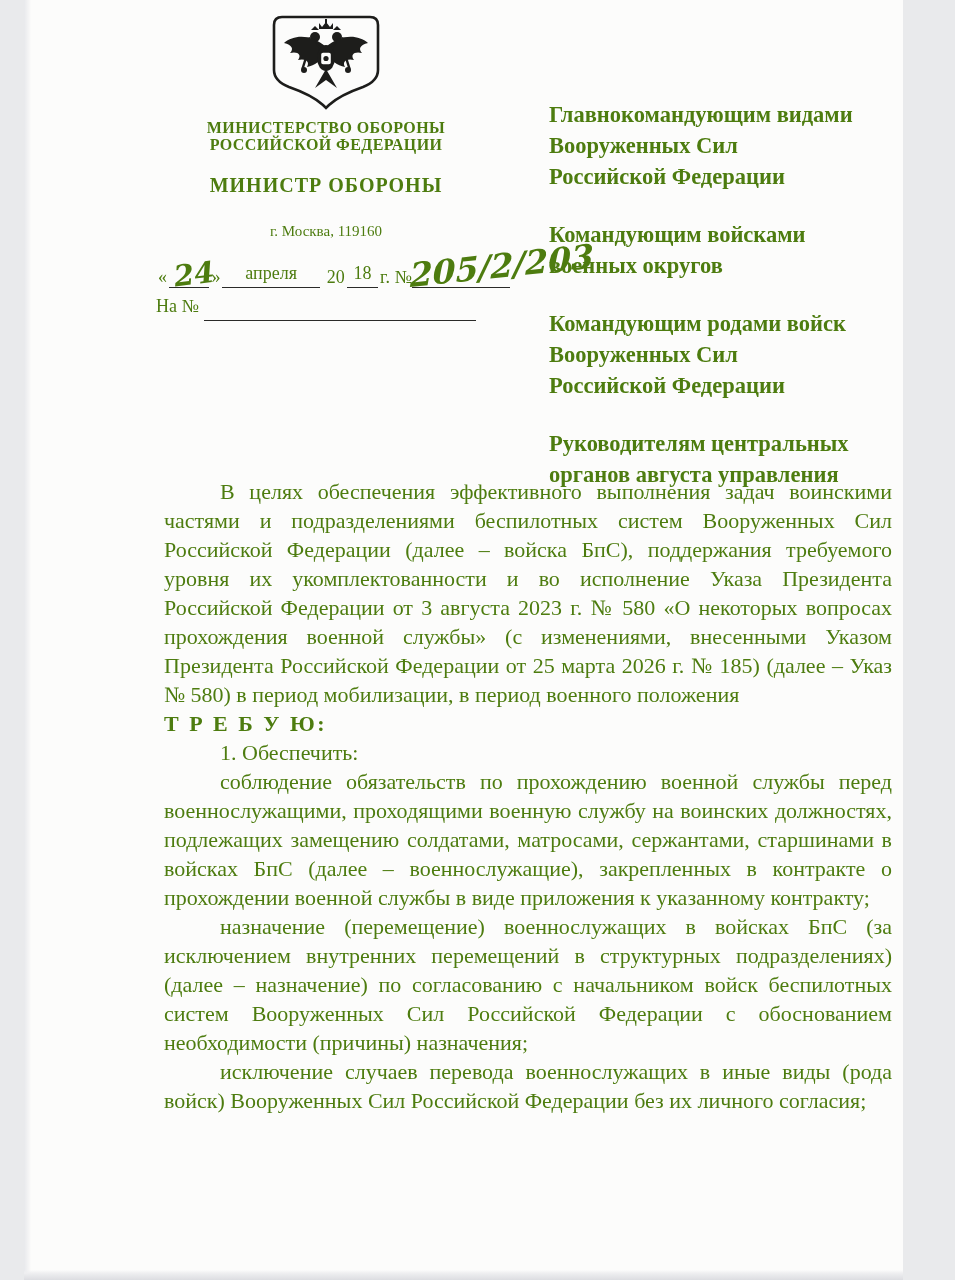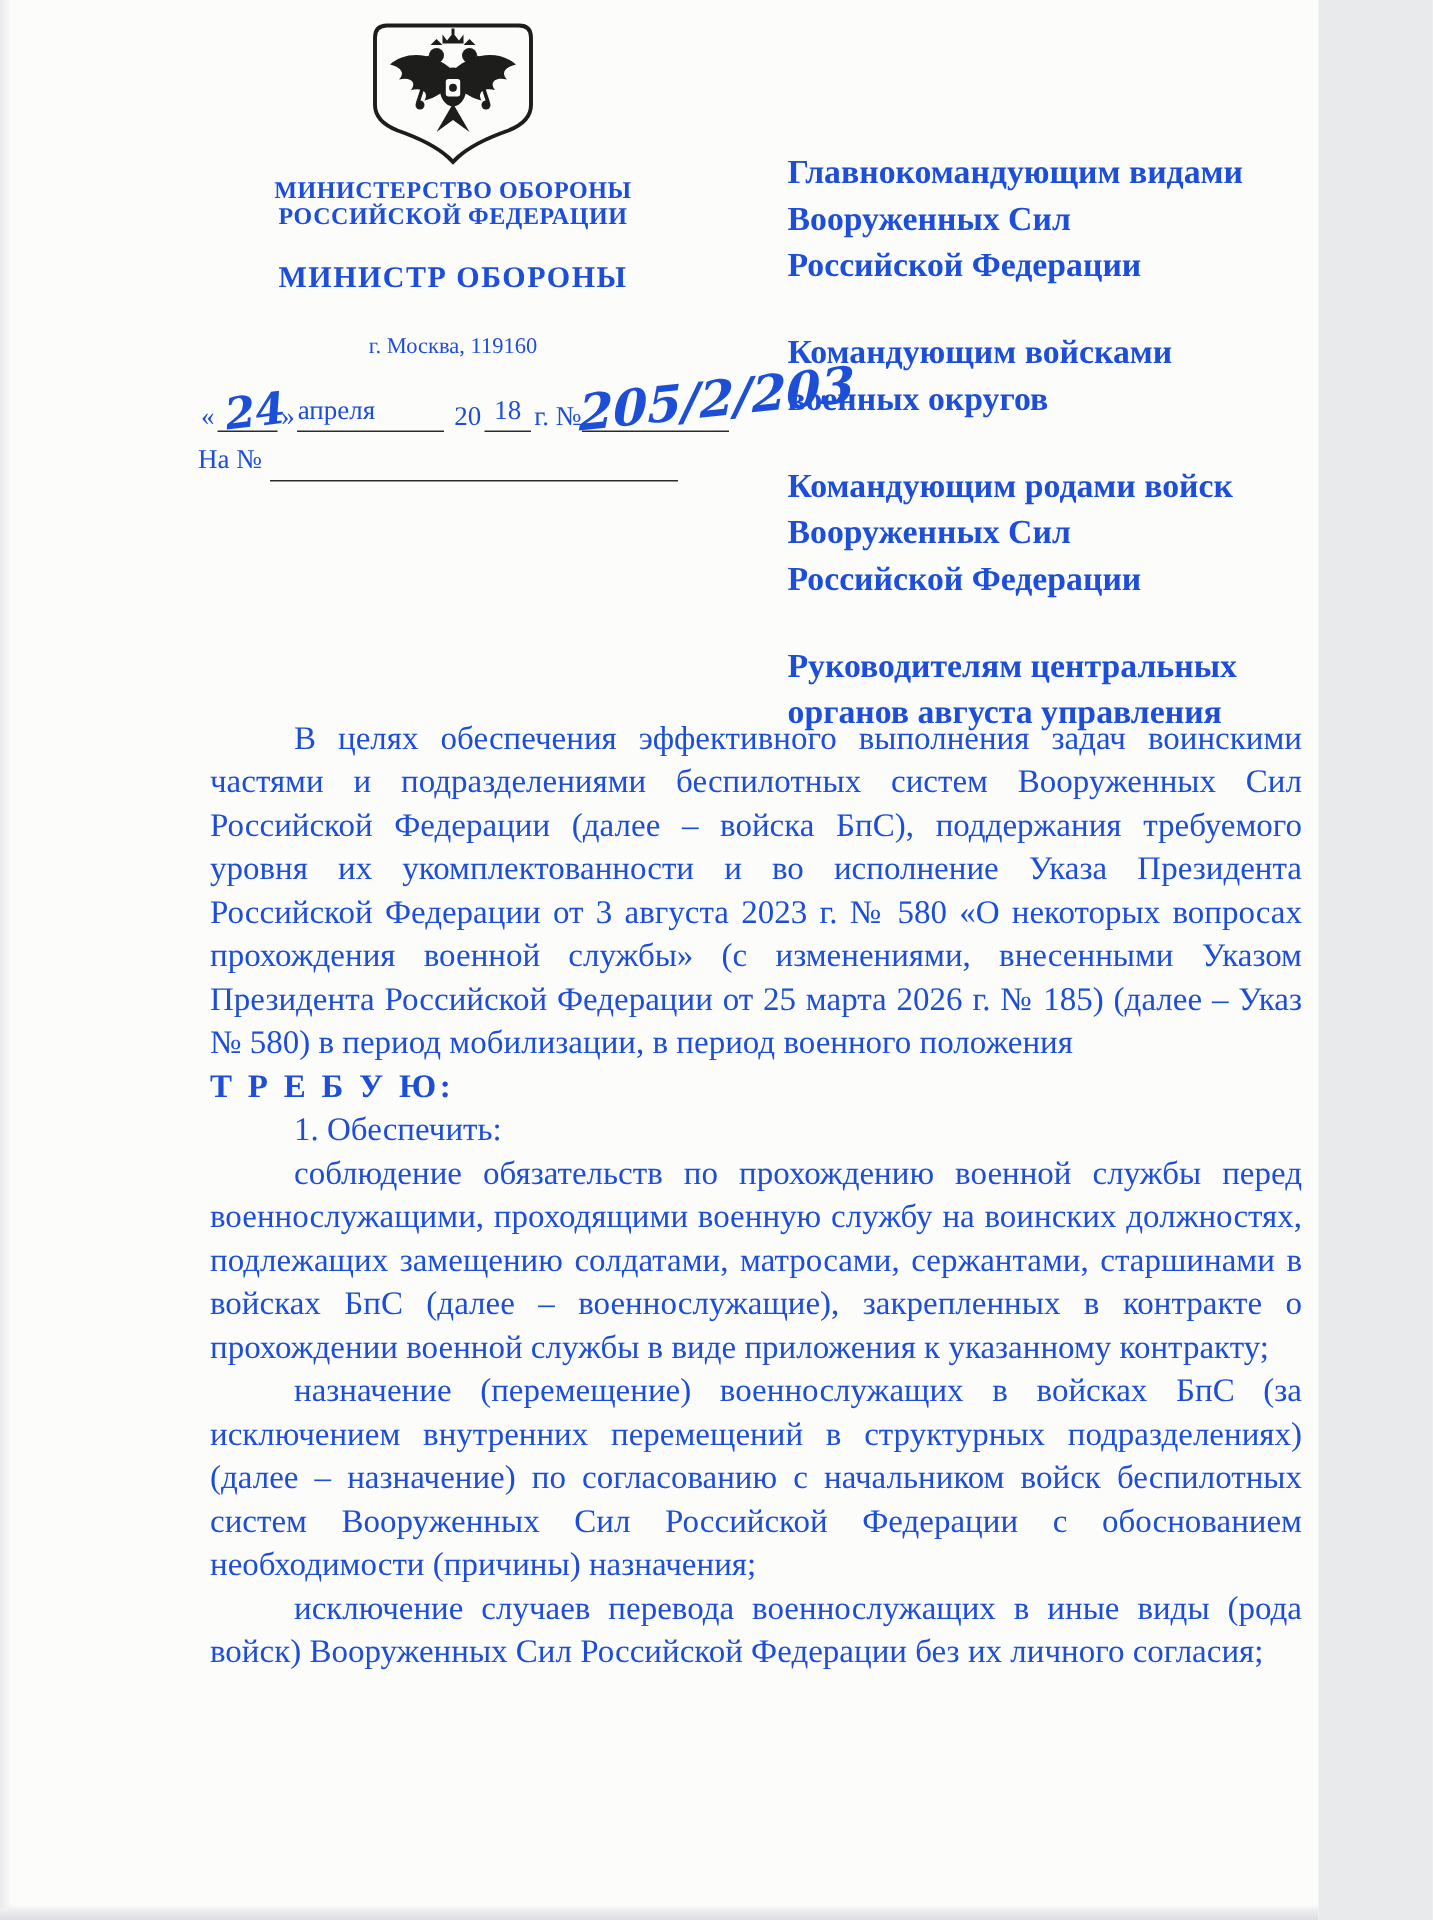--- a/index.html
+++ b/index.html
@@ -1,20 +1,21 @@
 <!DOCTYPE html>
 <html><head>
 <meta charset="utf-8">
 <style>
   html,body { margin:0; padding:0; background:#e9eaec; }
   .page {
     position:relative; width:879px; height:1280px;
     background:#fcfcfb; overflow:hidden;
     font-family:"Liberation Serif","DejaVu Serif",serif;
-    color:#1d4ed8;
+    color:#4d7c0f;
+    margin-left:24px;
   }
   .page::before { 
     content:""; position:absolute; left:0; top:0; bottom:0; width:7px;
     background:linear-gradient(90deg,#e8e9ec,#f7f7f7 80%,rgba(255,255,255,0)); z-index:5;
   }
   .page::after { 
     content:""; position:absolute; left:0; right:0; bottom:0; height:10px;
     background:linear-gradient(0deg,#dcdde1,#efeff1 70%,rgba(255,255,255,0)); z-index:5;
   }
 
@@ -26,21 +27,21 @@
   .city-line { font-size:15px; margin-top:26px; }
 
   
   .date-line {
     margin-top:23px; padding-left:14px; font-size:18px;
     display:flex; align-items:flex-end; text-align:left; white-space:nowrap;
   }
   .date-line .q { padding:0 2px; }
   .u { border-bottom:1.6px solid #2a2a28; display:inline-block; height:24px; }
   .cell-day { width:44px; text-align:center; position:relative; }
-  .cell-month { width:106px; margin-right:7px; }
+  .cell-month { width:106px; text-align:center; margin-right:7px; }
   .cell-year { width:34px; text-align:center; margin:0 2px; }
   .cell-number { width:107px; position:relative; }
   .hw {
     font-family:"DejaVu Serif","Liberation Serif",serif;
     font-style:italic; font-weight:bold;
   }
   .hw-day {
     position:absolute; left:5px; bottom:-4px; font-size:29px;
     transform:rotate(-7deg);
   }

